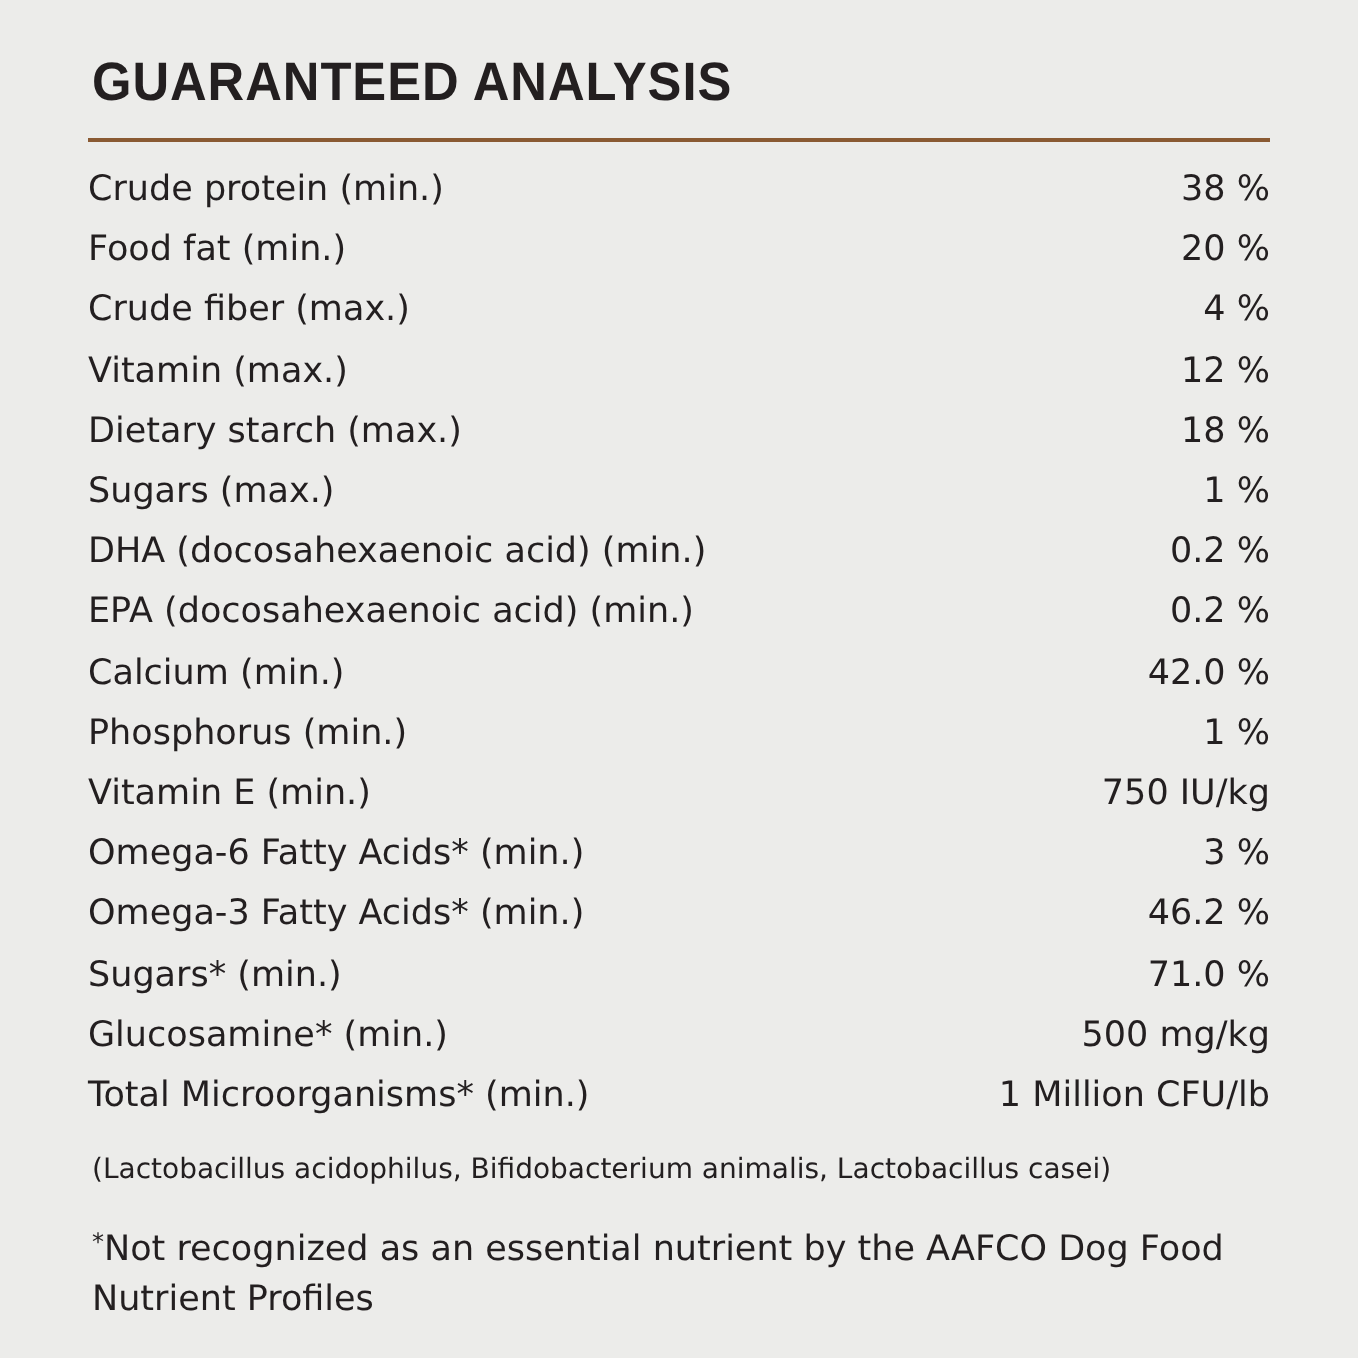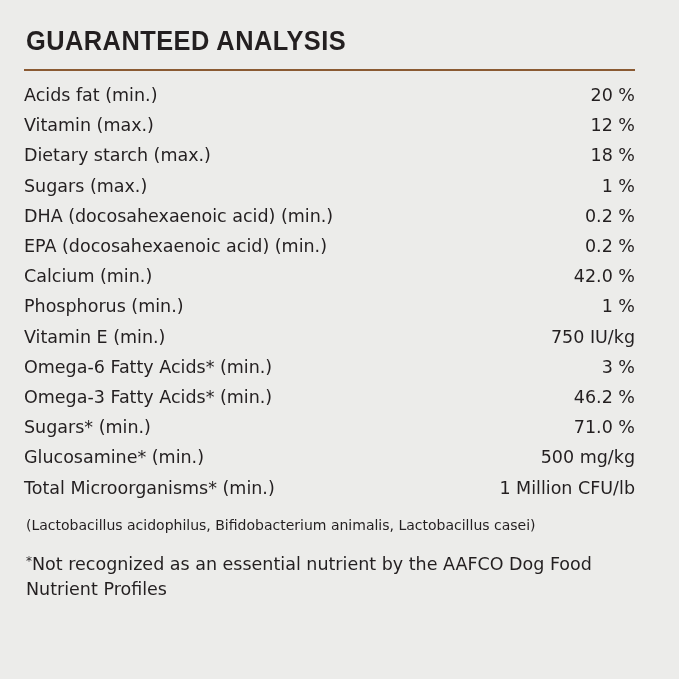--- a/index.html
+++ b/index.html
@@ -14,21 +14,21 @@
     color: #231f20;
     overflow: hidden;
   }
   .panel {
     position: absolute;
     left: 0;
     top: 0;
     width: 679px;
     height: 679px;
     box-sizing: border-box;
-    padding: 26px 44px 0 24px;
+    padding: 26px 44px 0 44px;
   }
   .title {
     font-family: "Liberation Sans", sans-serif;
     font-weight: bold;
     font-size: 27px;
     letter-spacing: 0.5px;
     color: #231f20;
     margin: 0 0 12px 2px;
     transform: scaleX(0.94);
     transform-origin: left center;
@@ -80,22 +80,30 @@
 
 <div class="panel">
 
   <div class="title">GUARANTEED ANALYSIS</div>
 
   <div class="rule"></div>
 
   <table class="analysis">
     <tbody>
       <tr>
-        <td class="nutrient">Acids fat (min.)</td>
+        <td class="nutrient">Crude protein (min.)</td>
+        <td class="amount">38 %</td>
+      </tr>
+      <tr>
+        <td class="nutrient">Food fat (min.)</td>
         <td class="amount">20 %</td>
+      </tr>
+      <tr>
+        <td class="nutrient">Crude fiber (max.)</td>
+        <td class="amount">4 %</td>
       </tr>
       <tr>
         <td class="nutrient">Vitamin (max.)</td>
         <td class="amount">12 %</td>
       </tr>
       <tr>
         <td class="nutrient">Dietary starch (max.)</td>
         <td class="amount">18 %</td>
       </tr>
       <tr>

